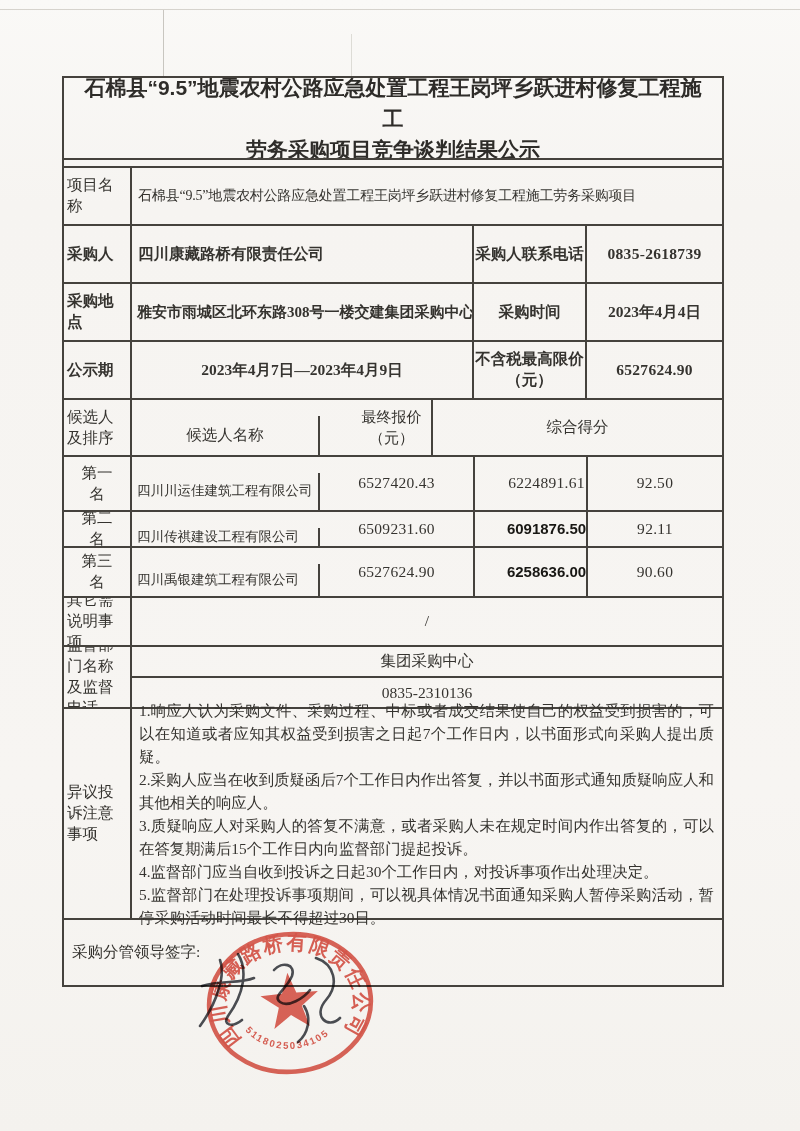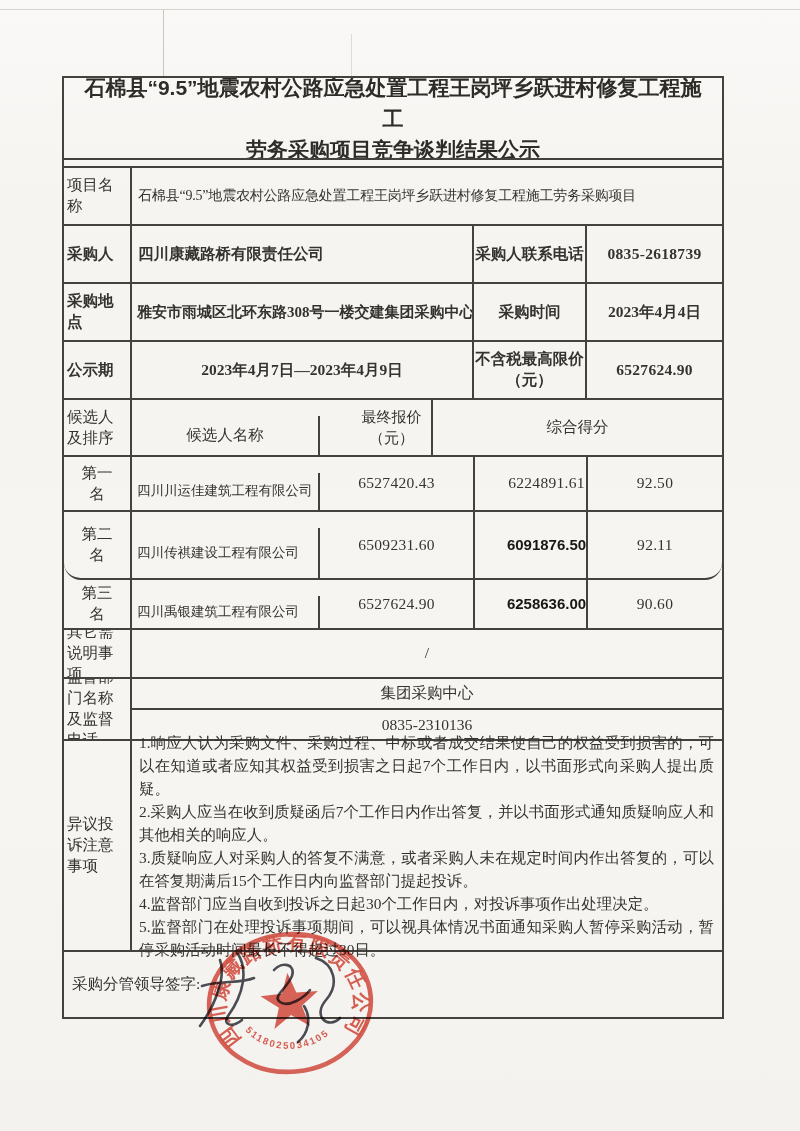--- a/index.html
+++ b/index.html
@@ -52,21 +52,21 @@
   .w-bid{width:155px;justify-content:center;text-align:center;}
   .w-final{width:113px;justify-content:center;text-align:center;padding-left:32px;}
   .w-score{flex:1;justify-content:center;text-align:center;}
 
   .h-title{height:82px;}
   .h-gap{height:8px;}
   .h-project{height:58px;}
   .h-info{height:58px;font-weight:bold;}
   .h-header{height:57px;}
   .h-c1{height:55px;}
-  .h-c2{height:68px;border-radius:17px;}
+  .h-c2{height:36px;}
   .h-c3{height:50px;}
   .h-other{height:49px;}
   .h-sup{height:62px;}
   .h-complaint{height:211px;}
   .h-sign{height:65px;}
 
   .title-cell{
     flex:1;flex-direction:column;justify-content:center;
     font-family:"Liberation Sans","DejaVu Sans",sans-serif;
     font-weight:700;font-size:21px;line-height:31px;

